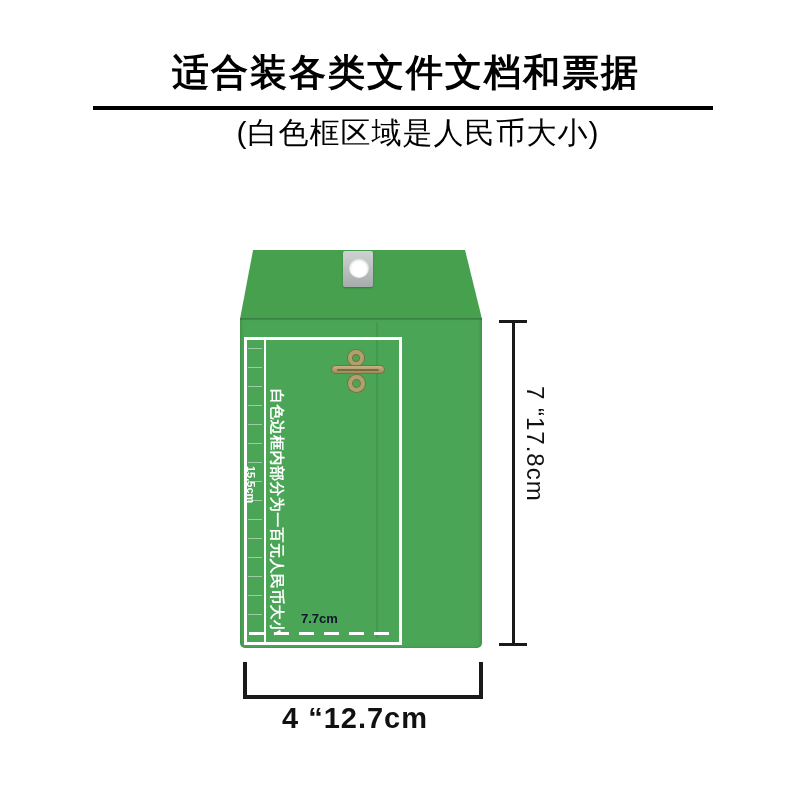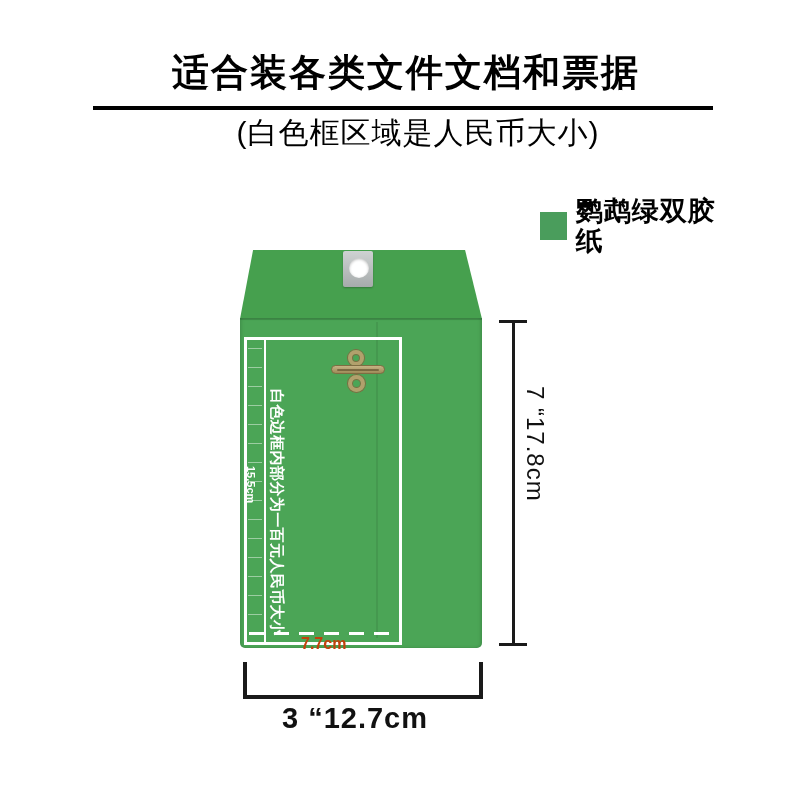--- a/index.html
+++ b/index.html
@@ -79,21 +79,21 @@
   .rmb-note-vertical{
     left:267px;top:389px;height:248px;
     writing-mode:vertical-rl;text-orientation:sideways;
     font-size:15px;font-weight:700;color:#ffffff;letter-spacing:0.4px;white-space:nowrap;
   }
   .inner-height-label{
     left:245px;top:466px;height:46px;
     writing-mode:vertical-rl;text-orientation:sideways;
     font-size:11px;font-weight:700;color:#ffffff;white-space:nowrap;
   }
-  .inner-width-label{left:301px;top:611px;font-size:16px;font-weight:600;color:#c2410c;margin-top:24px;}
+  .inner-width-label{left:301px;top:611px;font-size:13px;font-weight:600;color:#0f172a;}
 
   
   .dim-line{background:#1a1a1a;}
   .height-dim-line{left:512px;top:320px;width:3px;height:326px;}
   .height-dim-cap-top{left:499px;top:320px;width:28px;height:3px;}
   .height-dim-cap-bottom{left:499px;top:643px;width:28px;height:3px;}
   .height-dimension-label{
     left:521px;top:386px;height:140px;
     writing-mode:vertical-rl;text-orientation:sideways;
     font-size:24px;font-weight:500;color:#111;letter-spacing:1px;white-space:nowrap;
@@ -108,24 +108,20 @@
 </style>
 </head>
 <body>
 
 <div class="stage">
 
   <div class="abs page-title">适合装各类文件文档和票据</div>
   <div class="abs divider-rule"></div>
   <div class="abs page-subtitle">(白色框区域是人民币大小)</div>
 
-  <div class="abs legend">
-    <span class="legend-swatch" style="background: rgb(74, 157, 92);"></span>
-    <span class="legend-label">鹦鹉绿双胶纸</span>
-  </div>
 
   <div class="abs envelope-flap" style="background: rgb(70, 160, 78);"></div>
   <div class="abs envelope-body" style="background: rgb(75, 165, 86);"></div>
   <div class="abs fold-line"></div>
   <div class="abs crease-line"></div>
 
   <div class="abs grommet">
     <div class="abs grommet-hole"></div>
   </div>
 
@@ -144,15 +140,15 @@
   </div>
 
   <div class="abs dim-line height-dim-line"></div>
   <div class="abs dim-line height-dim-cap-top"></div>
   <div class="abs dim-line height-dim-cap-bottom"></div>
   <div class="abs height-dimension-label">7 “17.8cm</div>
 
   <div class="abs dim-line width-dim-line"></div>
   <div class="abs dim-line width-dim-tick-left"></div>
   <div class="abs dim-line width-dim-tick-right"></div>
-  <div class="abs width-dimension-label">3 “12.7cm</div>
+  <div class="abs width-dimension-label">4 “12.7cm</div>
 
 </div>
 
 </body></html>

